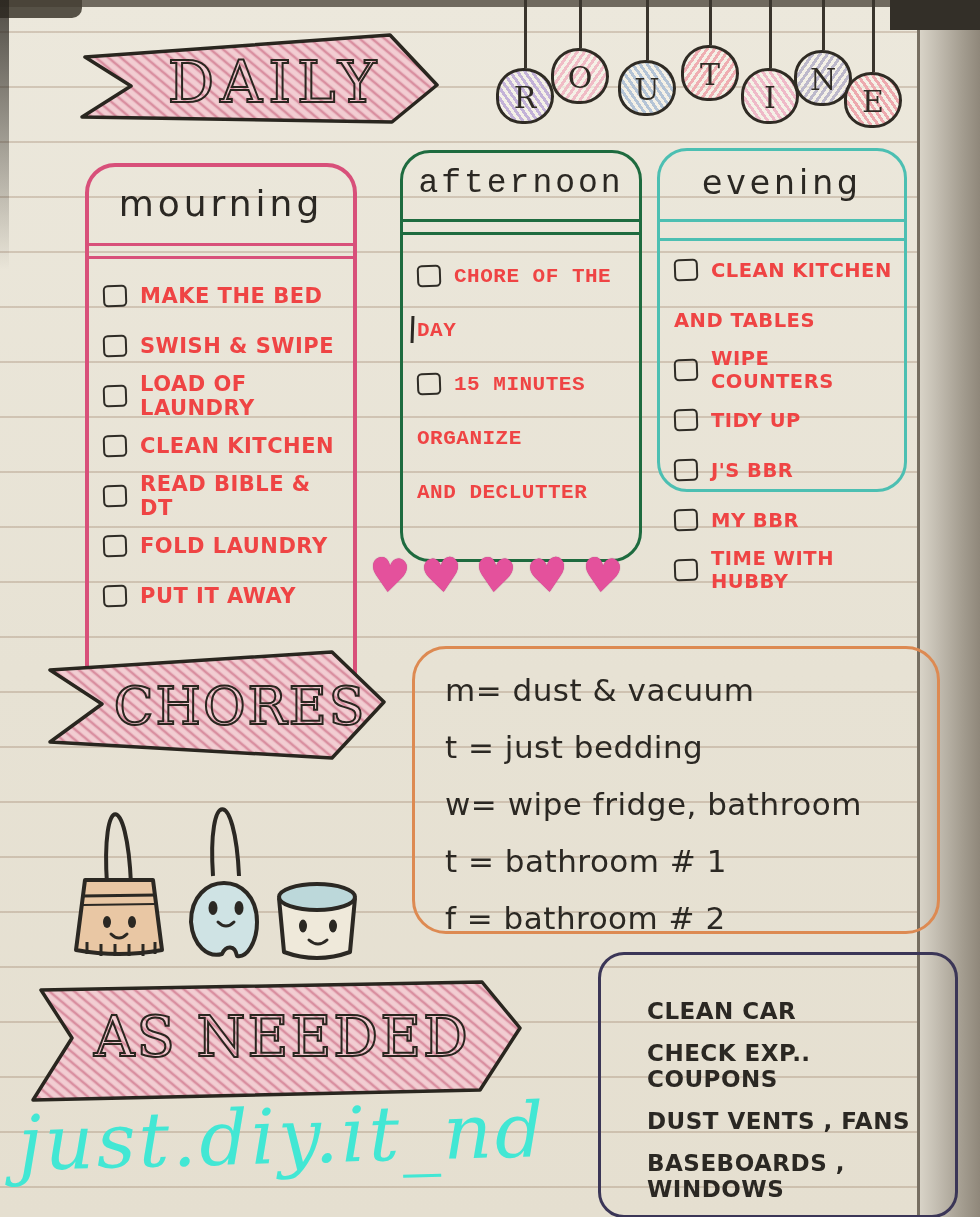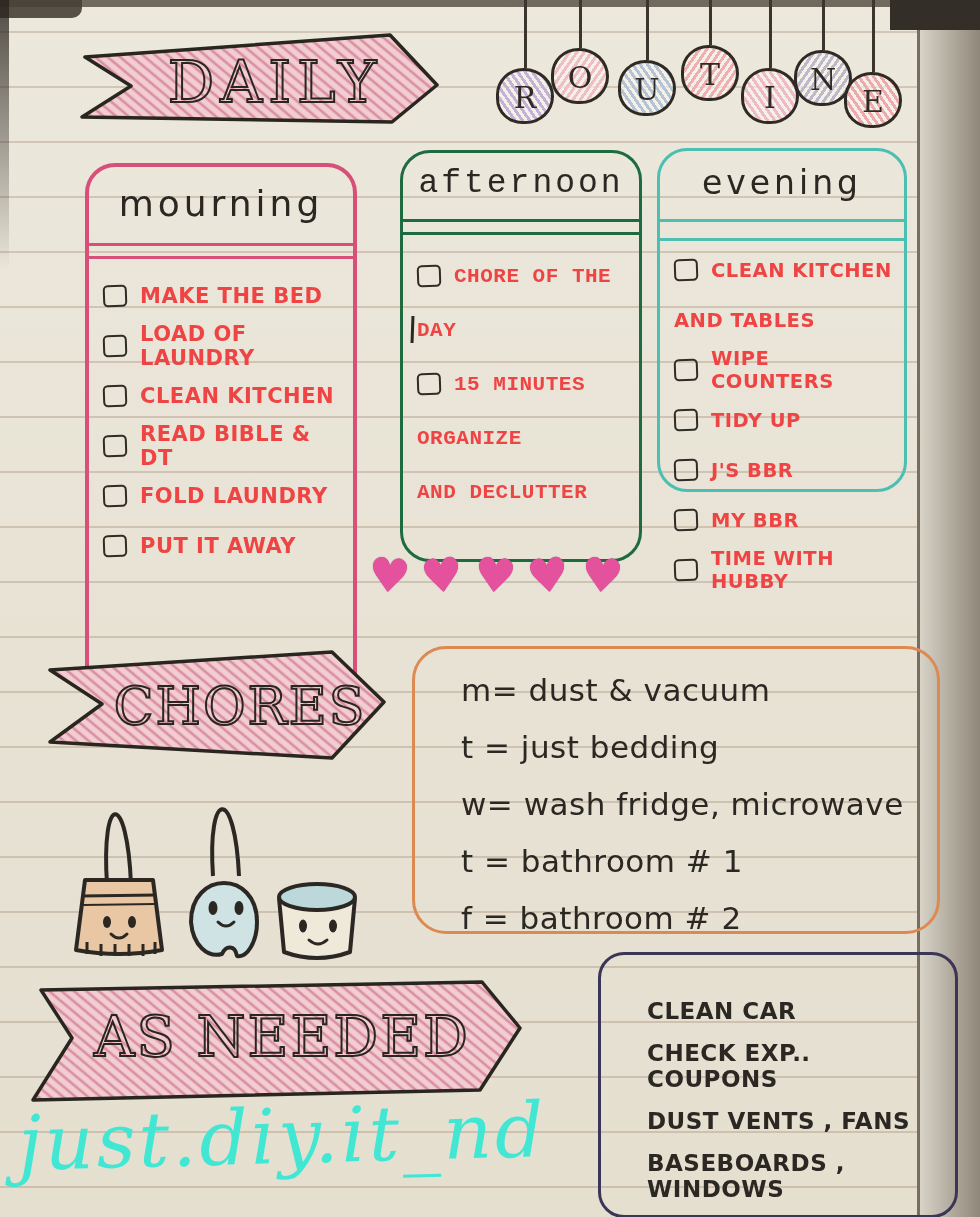--- a/index.html
+++ b/index.html
@@ -49,21 +49,21 @@
   .row.cont{}
   .checkbox{width:20px;height:18px;border:2.5px solid #2f2c26;border-radius:5px;
          margin-right:13px;flex:0 0 auto;transform:rotate(-2deg);}
   .stray-mark{position:absolute;left:411px;top:316px;width:3px;height:27px;background:#2b2823;transform:rotate(2deg);}
 
   .hearts-row{position:absolute;left:368px;top:550px;display:flex;gap:11px;}
   .heart{font-size:47px;line-height:52px;text-shadow:0 0 1px #a83472;}
 
   .chores-box{position:absolute;left:412px;top:646px;width:528px;height:288px;
          border:3px solid;border-radius:34px;box-sizing:border-box;}
-  .chores-legend-list{position:absolute;top:12px;left:16px;right:0;}
+  .chores-legend-list{position:absolute;top:12px;left:0;right:0;}
   .legend-line{height:57px;display:flex;align-items:center;padding-left:30px;font-size:31px;
          color:#2b2823;font-weight:500;letter-spacing:.5px;}
 
   .asneeded-box{position:absolute;left:598px;top:952px;width:360px;height:266px;
          border:3.5px solid;border-radius:26px;box-sizing:border-box;}
   .asneeded-list{position:absolute;top:28px;left:46px;right:6px;}
   .asneeded-line{height:55px;display:flex;align-items:center;font-size:23px;font-weight:600;
          color:#2b2823;letter-spacing:.5px;}
 
   .doodles-svg{position:absolute;left:55px;top:758px;}
@@ -116,20 +116,24 @@
       <div class="column col-0" style="border-color: rgb(216, 80, 122); color: rgb(216, 80, 122);">
         <div class="col-header">mourning</div>
         <div class="col-divider"></div>
         <div class="col-list">
           <div class="row">
             <span class="checkbox"></span>
             <span class="row-text">MAKE THE BED</span>
           </div>
           <div class="row">
             <span class="checkbox"></span>
+            <span class="row-text">SWISH &amp; SWIPE</span>
+          </div>
+          <div class="row">
+            <span class="checkbox"></span>
             <span class="row-text">LOAD OF LAUNDRY</span>
           </div>
           <div class="row">
             <span class="checkbox"></span>
             <span class="row-text">CLEAN KITCHEN</span>
           </div>
           <div class="row">
             <span class="checkbox"></span>
             <span class="row-text">READ BIBLE &amp; DT</span>
           </div>
@@ -218,21 +222,21 @@
       </pattern>
     </defs>
     <polygon points="10,30 292,12 344,62 292,118 10,102 62,64" fill="url(#hp2)" stroke="#29261f" stroke-width="3.5" stroke-linejoin="round"></polygon>
     <text x="200" y="84" text-anchor="middle" font-family="DejaVu Serif, serif" font-size="52" letter-spacing="2" fill="none" stroke="#29261f" stroke-width="2">CHORES</text>
   </svg>
 
   <div class="chores-box" style="border-color: rgb(221, 138, 82);">
     <div class="chores-legend-list">
         <div class="legend-line">m= dust &amp; vacuum</div>
         <div class="legend-line">t = just bedding</div>
-        <div class="legend-line">w= wash fridge, microwave</div>
+        <div class="legend-line">w= wipe fridge, bathroom</div>
         <div class="legend-line">t = bathroom # 1</div>
         <div class="legend-line">f = bathroom # 2</div>
       </div>
   </div>
 
   <svg class="doodles-svg" width="310" height="212" viewBox="0 0 310 212">
     <g>
       <path d="M52,126 C46,34 72,32 76,126" fill="none" stroke="#2b2823" stroke-width="4"></path>
       <path d="M30,122 L98,122 L107,192 Q64,200 21,192 Z" fill="#e9c7a4" stroke="#2b2823" stroke-width="4" stroke-linejoin="round"></path>
       <line x1="27" y1="138" x2="101" y2="137" stroke="#2b2823" stroke-width="3"></line>

